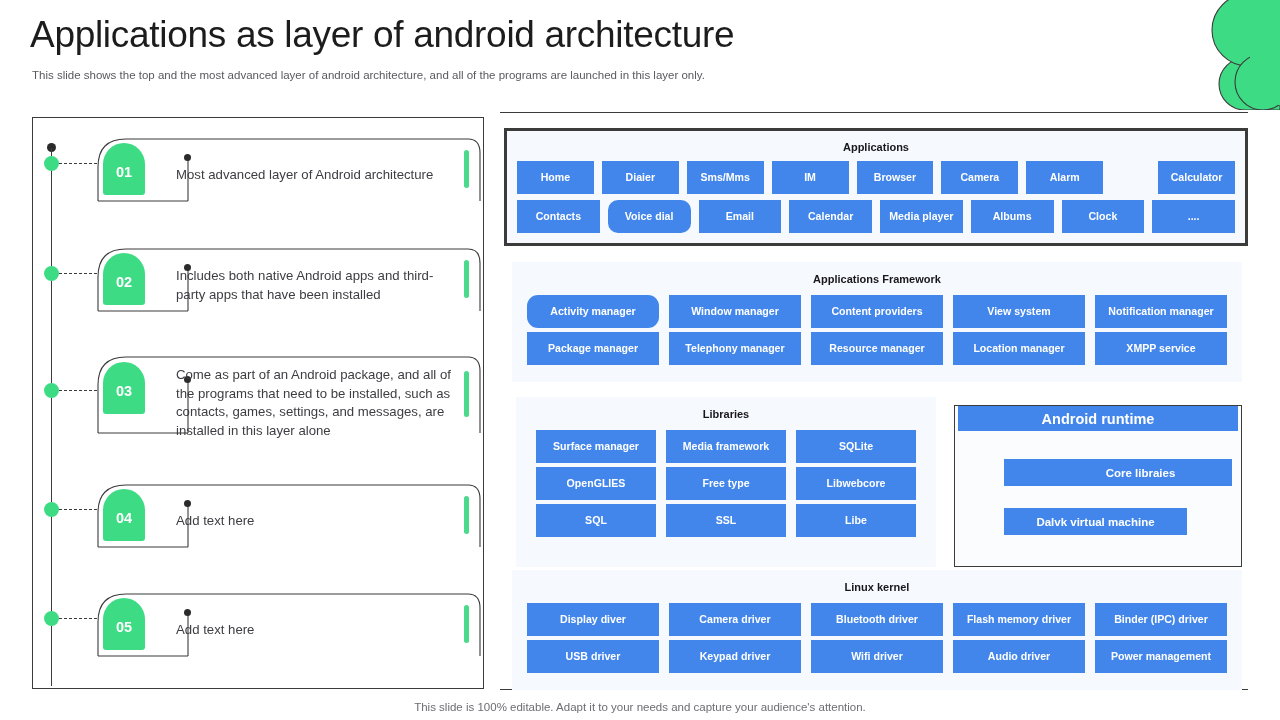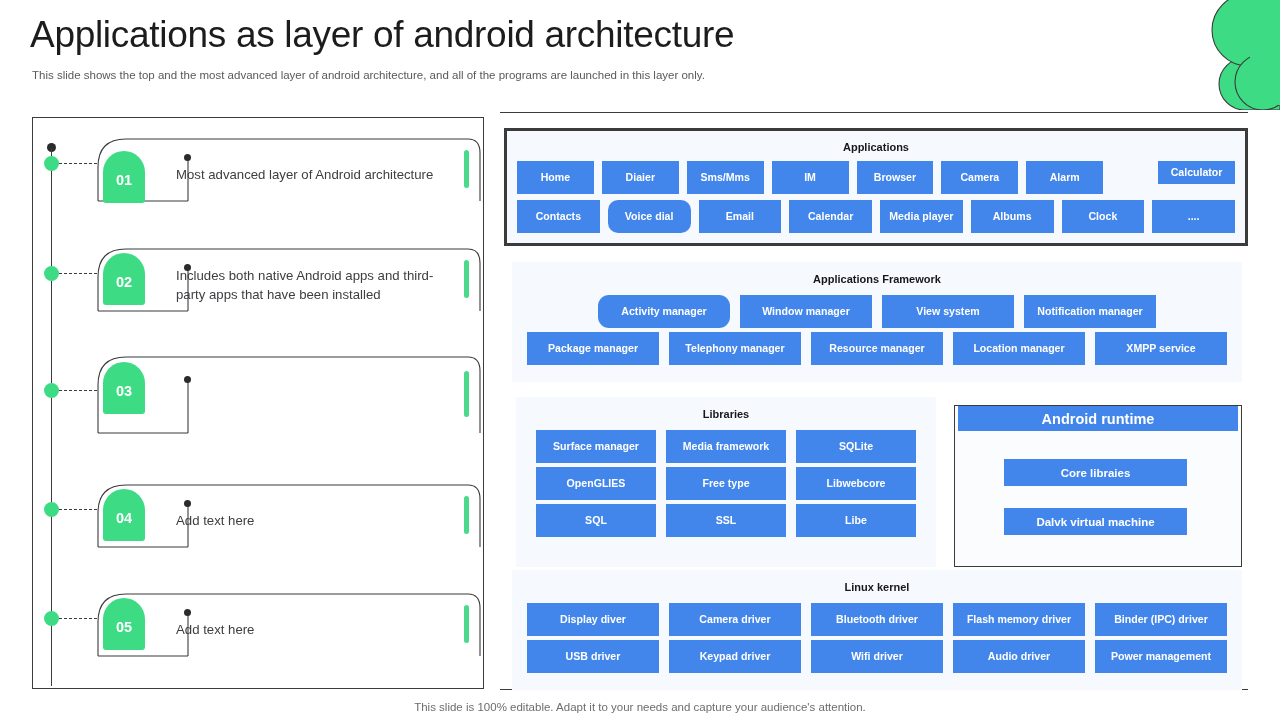--- a/index.html
+++ b/index.html
@@ -258,21 +258,21 @@
 <div class="timeline-line"></div>
 <div id="steps-host">
     <div class="tl-node" style="top: 156px;"></div>
     <div class="tl-dash" style="top: 163px;"></div>
     <div class="item-card" style="top: 137px; height: 66px;">
       <svg class="card-frame" viewBox="0 0 386 66">
         <path d="M2 64 L2 30 Q2 2 30 2 L372 2 Q384 2 384 16 L384 64" fill="none" stroke="#3b3b3b" stroke-width="1.1"></path>
         <path d="M2 64 L92 64" fill="none" stroke="#3b3b3b" stroke-width="1.1"></path>
         <path d="M92 64 L92 20" fill="none" stroke="#3b3b3b" stroke-width="1.1"></path>
       </svg>
-      <div class="badge" style="top: 14px;">01</div>
+      <div class="badge" style="top: 6px;">01</div>
       <div class="badge-dot" style="left: 88px; top: 17px;"></div>
       <div class="card-text" style="top: 29px;">Most advanced layer of Android  architecture</div>
       <div class="green-bar" style="left: 368px; top: 13px; height: 38px;"></div>
     </div>
     <div class="tl-node" style="top: 266px;"></div>
     <div class="tl-dash" style="top: 273px;"></div>
     <div class="item-card" style="top: 247px; height: 66px;">
       <svg class="card-frame" viewBox="0 0 386 66">
         <path d="M2 64 L2 30 Q2 2 30 2 L372 2 Q384 2 384 16 L384 64" fill="none" stroke="#3b3b3b" stroke-width="1.1"></path>
         <path d="M2 64 L92 64" fill="none" stroke="#3b3b3b" stroke-width="1.1"></path>
@@ -286,20 +286,21 @@
     <div class="tl-node" style="top: 383px;"></div>
     <div class="tl-dash" style="top: 390px;"></div>
     <div class="item-card" style="top: 355px; height: 80px;">
       <svg class="card-frame" viewBox="0 0 386 80">
         <path d="M2 78 L2 30 Q2 2 30 2 L372 2 Q384 2 384 16 L384 78" fill="none" stroke="#3b3b3b" stroke-width="1.1"></path>
         <path d="M2 78 L92 78" fill="none" stroke="#3b3b3b" stroke-width="1.1"></path>
         <path d="M92 78 L92 24" fill="none" stroke="#3b3b3b" stroke-width="1.1"></path>
       </svg>
       <div class="badge" style="top: 7px;">03</div>
       <div class="badge-dot" style="left: 88px; top: 21px;"></div>
+      <div class="card-text" style="top: 11px;">Come as part of an Android  package, and all of the programs that need to be installed, such as contacts, games, settings, and messages, are installed in this layer alone</div>
       <div class="green-bar" style="left: 368px; top: 16px; height: 46px;"></div>
     </div>
     <div class="tl-node" style="top: 502px;"></div>
     <div class="tl-dash" style="top: 509px;"></div>
     <div class="item-card" style="top: 483px; height: 66px;">
       <svg class="card-frame" viewBox="0 0 386 66">
         <path d="M2 64 L2 30 Q2 2 30 2 L372 2 Q384 2 384 16 L384 64" fill="none" stroke="#3b3b3b" stroke-width="1.1"></path>
         <path d="M2 64 L92 64" fill="none" stroke="#3b3b3b" stroke-width="1.1"></path>
         <path d="M92 64 L92 20" fill="none" stroke="#3b3b3b" stroke-width="1.1"></path>
       </svg>
@@ -331,41 +332,42 @@
     <div class="section-title" style="margin:4px 0 8px;">Applications</div>
     <div id="apps-host">
         <div class="grid-row" style="gap: 8px;">
           <div class="cell" style="width: 86px; height: 33px;">Home</div>
           <div class="cell" style="width: 86px; height: 33px;">Diaier</div>
           <div class="cell" style="width: 86px; height: 33px;">Sms/Mms</div>
           <div class="cell" style="width: 86px; height: 33px;">IM</div>
           <div class="cell" style="width: 86px; height: 33px;">Browser</div>
           <div class="cell" style="width: 86px; height: 33px;">Camera</div>
           <div class="cell" style="width: 86px; height: 33px;">Alarm</div>
-          <div class="cell" style="width: 86px; height: 23px; margin-left: 47px;">Calculator</div>
+          <div class="cell" style="width: 86px; height: 33px; margin-left: 47px;">Calculator</div>
         </div>
         <div class="grid-row" style="gap: 8px; margin-top: 6px;">
           <div class="cell" style="width: 86px; height: 33px;">Contacts</div>
           <div class="cell" style="width: 86px; height: 33px; border-radius: 10px;">Voice dial</div>
           <div class="cell" style="width: 86px; height: 33px;">Email</div>
           <div class="cell" style="width: 86px; height: 33px;">Calendar</div>
           <div class="cell" style="width: 86px; height: 33px;">Media player</div>
           <div class="cell" style="width: 86px; height: 33px;">Albums</div>
           <div class="cell" style="width: 86px; height: 33px;">Clock</div>
           <div class="cell" style="width: 86px; height: 33px;">....</div>
         </div>
       </div>
   </div>
 
   <div class="section" style="left:12px; top:150px; width:730px; height:120px; padding:6px 8px;">
     <div class="section-title" style="margin:5px 0 10px;">Applications Framework</div>
     <div id="fw-host">
         <div class="grid-row" style="gap: 10px;">
           <div class="cell" style="width: 132px; height: 33px; border-radius: 11px;">Activity manager</div>
           <div class="cell" style="width: 132px; height: 33px;">Window manager</div>
+          <div class="cell" style="width: 132px; height: 33px;">Content providers</div>
           <div class="cell" style="width: 132px; height: 33px;">View system</div>
           <div class="cell" style="width: 132px; height: 33px;">Notification manager</div>
         </div>
         <div class="grid-row" style="gap: 10px; margin-top: 4px;">
           <div class="cell" style="width: 132px; height: 33px;">Package manager</div>
           <div class="cell" style="width: 132px; height: 33px;">Telephony manager</div>
           <div class="cell" style="width: 132px; height: 33px;">Resource manager</div>
           <div class="cell" style="width: 132px; height: 33px;">Location manager</div>
           <div class="cell" style="width: 132px; height: 33px;">XMPP service</div>
         </div>
@@ -388,21 +390,21 @@
         <div class="grid-row" style="gap: 10px; margin-top: 4px;">
           <div class="cell" style="width: 120px; height: 33px;">SQL</div>
           <div class="cell" style="width: 120px; height: 33px;">SSL</div>
           <div class="cell" style="width: 120px; height: 33px;">Libe</div>
         </div>
       </div>
   </div>
 
   <div class="runtime-box" style="left:454px; top:293px; width:288px; height:162px;"></div>
   <div class="runtime-title" style="left:458px; top:294px; width:280px; height:25px;">Android runtime</div>
-  <div class="runtime-cell" style="left:504px; top:347px; width:183px; height:27px;">Core libraies</div>
+  <div class="runtime-cell" style="left:504px; top:347px; width:183px; height:27px;padding-left:45px;">Core libraies</div>
   <div class="runtime-cell" style="left:504px; top:396px; width:183px; height:27px;">Dalvk virtual machine</div>
 
   <div class="section" style="left:12px; top:458px; width:730px; height:120px; padding:6px 8px;">
     <div class="section-title" style="margin:5px 0 10px;">Linux kernel</div>
     <div id="kernel-host">
         <div class="grid-row" style="gap: 10px;">
           <div class="cell" style="width: 132px; height: 33px;">Display  diver</div>
           <div class="cell" style="width: 132px; height: 33px;">Camera driver</div>
           <div class="cell" style="width: 132px; height: 33px;">Bluetooth driver</div>
           <div class="cell" style="width: 132px; height: 33px;">Flash memory driver</div>

